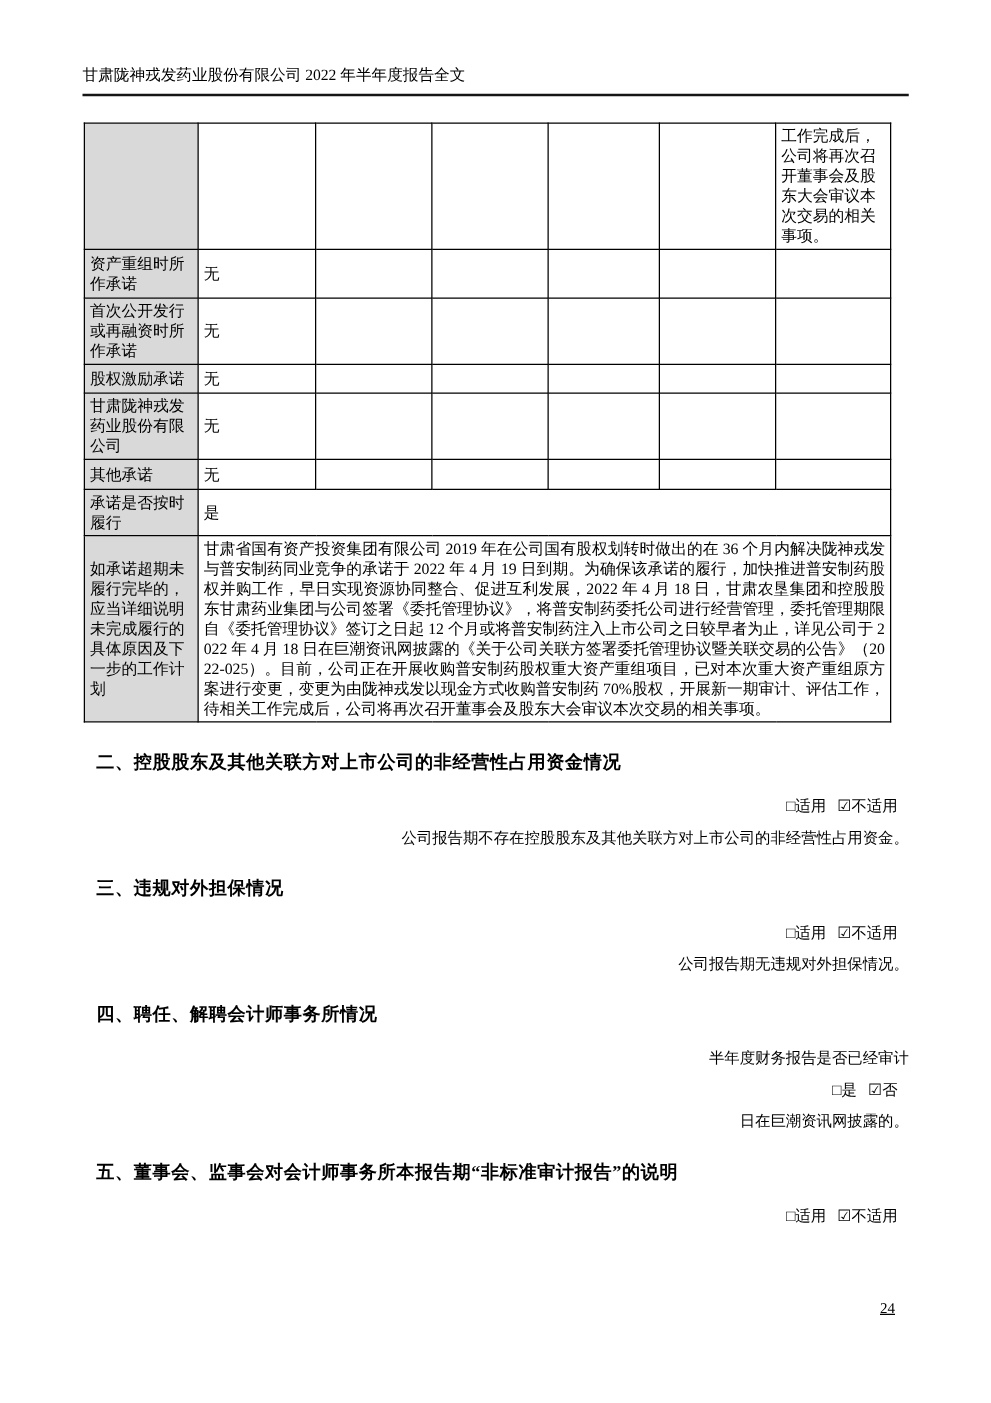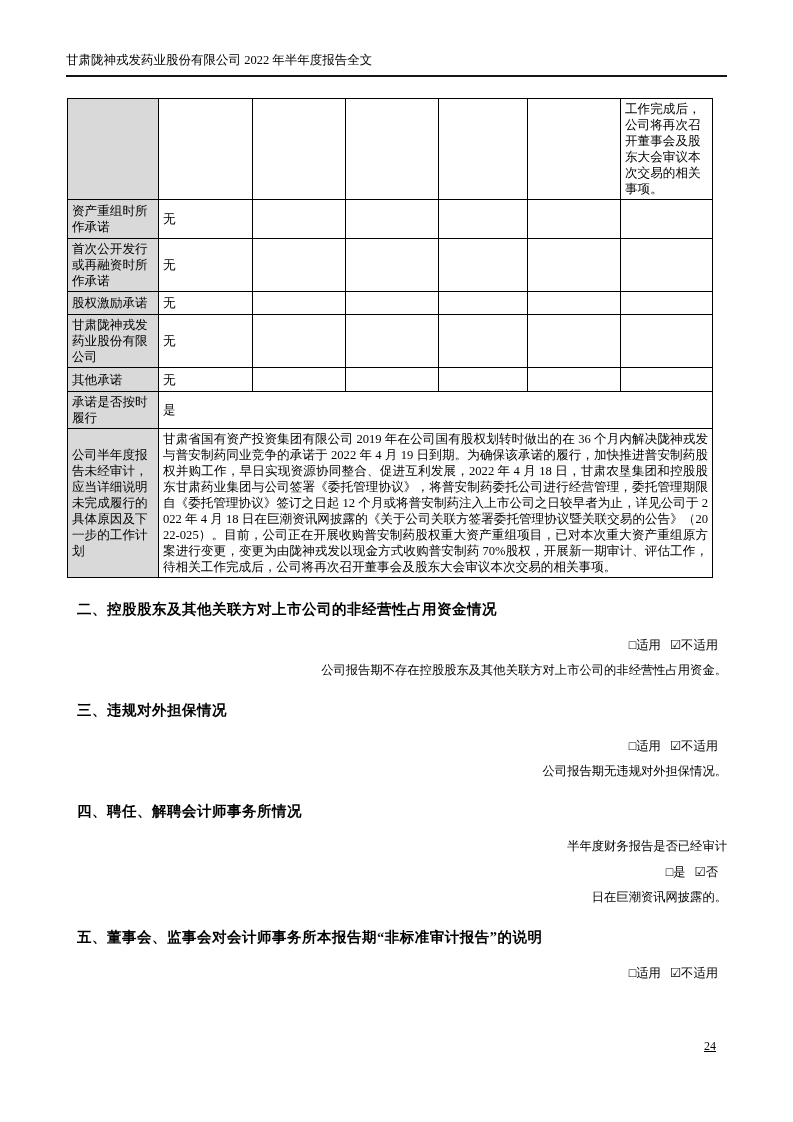--- a/index.html
+++ b/index.html
@@ -134,21 +134,21 @@
           <td></td>
           <td></td>
           <td></td>
           <td></td>
         </tr>
         <tr style="height:36px">
           <td class="hd">承诺是否按时履行</td>
           <td class="val" colspan="6">是</td>
         </tr>
         <tr style="height:145px">
-          <td class="hd">公司半年度报告未经审计，应当详细说明未完成履行的具体原因及下一步的工作计划</td>
+          <td class="hd">如承诺超期未履行完毕的，应当详细说明未完成履行的具体原因及下一步的工作计划</td>
           <td class="long" colspan="6">甘肃省国有资产投资集团有限公司 2019 年在公司国有股权划转时做出的在 36 个月内解决陇神戎发与普安制药同业竞争的承诺于 2022 年 4 月 19 日到期。为确保该承诺的履行，加快推进普安制药股权并购工作，早日实现资源协同整合、促进互利发展，2022 年 4 月 18 日，甘肃农垦集团和控股股东甘肃药业集团与公司签署《委托管理协议》，将普安制药委托公司进行经营管理，委托管理期限自《委托管理协议》签订之日起 12 个月或将普安制药注入上市公司之日较早者为止，详见公司于 2022 年 4 月 18 日在巨潮资讯网披露的《关于公司关联方签署委托管理协议暨关联交易的公告》（2022-025）。目前，公司正在开展收购普安制药股权重大资产重组项目，已对本次重大资产重组原方案进行变更，变更为由陇神戎发以现金方式收购普安制药 70%股权，开展新一期审计、评估工作，待相关工作完成后，公司将再次召开董事会及股东大会审议本次交易的相关事项。</td>
         </tr>
       </tbody>
     </table>
 
     <div>
       <div class="doc-h">二、控股股东及其他关联方对上市公司的非经营性占用资金情况</div>
       <p class="doc-p checkline"><span class="opt"><span class="glyph">□</span><span>适用</span></span><span class="opt"><span class="glyph">☑</span><span>不适用</span></span></p>
       <p class="doc-p">公司报告期不存在控股股东及其他关联方对上市公司的非经营性占用资金。</p>
     </div>

